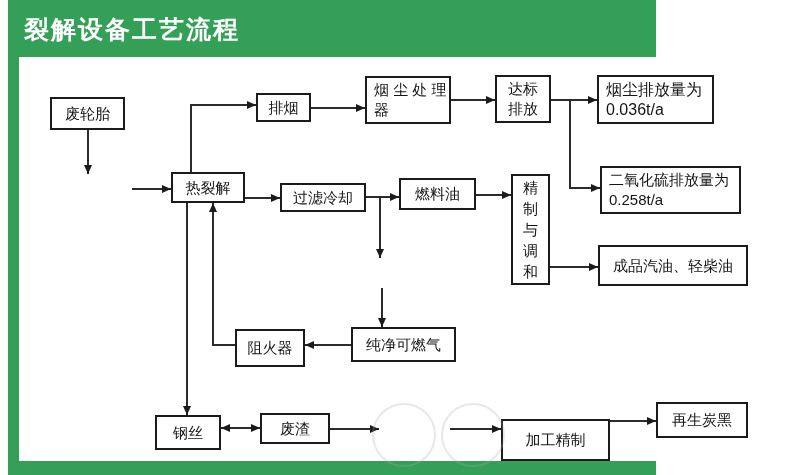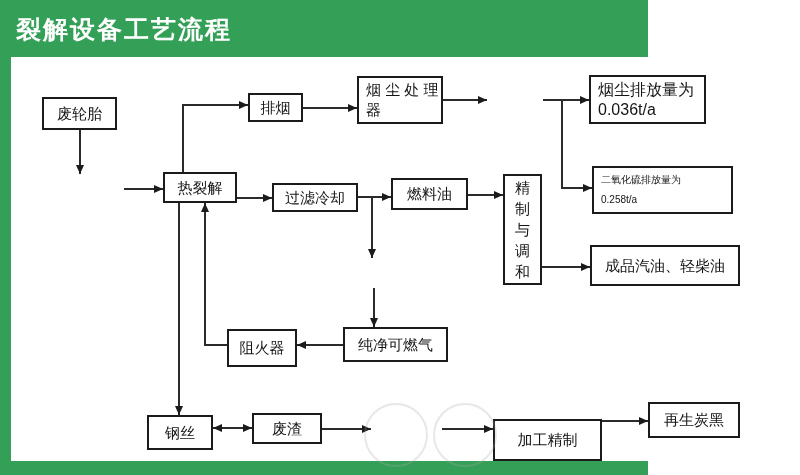--- a/index.html
+++ b/index.html
@@ -1,18 +1,18 @@
 <!DOCTYPE html>
 <html><head>
 <meta charset="utf-8">
 <style>
   html,body{margin:0;padding:0;}
   body{width:800px;height:475px;position:relative;overflow:hidden;
        font-family:"Liberation Sans","DejaVu Sans",sans-serif;}
-  .page{position:absolute;left:0;top:0;width:648px;height:475px;}
+  .page{position:absolute;left:8px;top:0;width:648px;height:475px;}
   .title{position:absolute;left:16px;top:13px;font-size:25px;font-weight:bold;
          color:#ffffff;letter-spacing:2px;white-space:nowrap;}
   .canvas{position:absolute;left:11px;top:57px;width:778px;height:404px;background:#ffffff;}
   .node{position:absolute;border:2px solid #1b1b1b;background:#ffffff;box-sizing:border-box;
         display:flex;flex-direction:column;justify-content:center;align-items:center;
         font-size:15px;color:#141414;line-height:20px;z-index:2;}
   .node.left{align-items:flex-start;padding-left:7px;padding-right:3px;}
   .node.vertical{line-height:21px;}
   .nline{white-space:pre;}
   .edge{position:absolute;background:#2b2b2b;z-index:1;}
@@ -37,25 +37,29 @@
       <div class="node" style="left: 152px; top: 115px; width: 74px; height: 31px;">
         <div class="nline">热裂解</div>
       </div>
       <div class="node" style="left: 237px; top: 36px; width: 55px; height: 29px;">
         <div class="nline">排烟</div>
       </div>
       <div class="node left" style="left: 346px; top: 19px; width: 86px; height: 48px;">
         <div class="nline">烟 尘 处 理</div>
         <div class="nline">器</div>
       </div>
+      <div class="node" style="left: 476px; top: 18px; width: 56px; height: 48px;">
+        <div class="nline">达标</div>
+        <div class="nline">排放</div>
+      </div>
       <div class="node left" style="left: 578px; top: 18px; width: 117px; height: 49px; font-size: 16px;">
         <div class="nline">烟尘排放量为</div>
         <div class="nline">0.036t/a</div>
       </div>
-      <div class="node left" style="left: 581px; top: 109px; width: 141px; height: 48px; font-size: 10px;">
+      <div class="node left" style="left: 581px; top: 109px; width: 141px; height: 48px; font-size: 15px;">
         <div class="nline">二氧化硫排放量为</div>
         <div class="nline">0.258t/a</div>
       </div>
       <div class="node" style="left: 261px; top: 126px; width: 86px; height: 29px;">
         <div class="nline">过滤冷却</div>
       </div>
       <div class="node" style="left: 380px; top: 121px; width: 77px; height: 32px;">
         <div class="nline">燃料油</div>
       </div>
       <div class="node vertical" style="left: 492px; top: 117px; width: 39px; height: 111px;">

